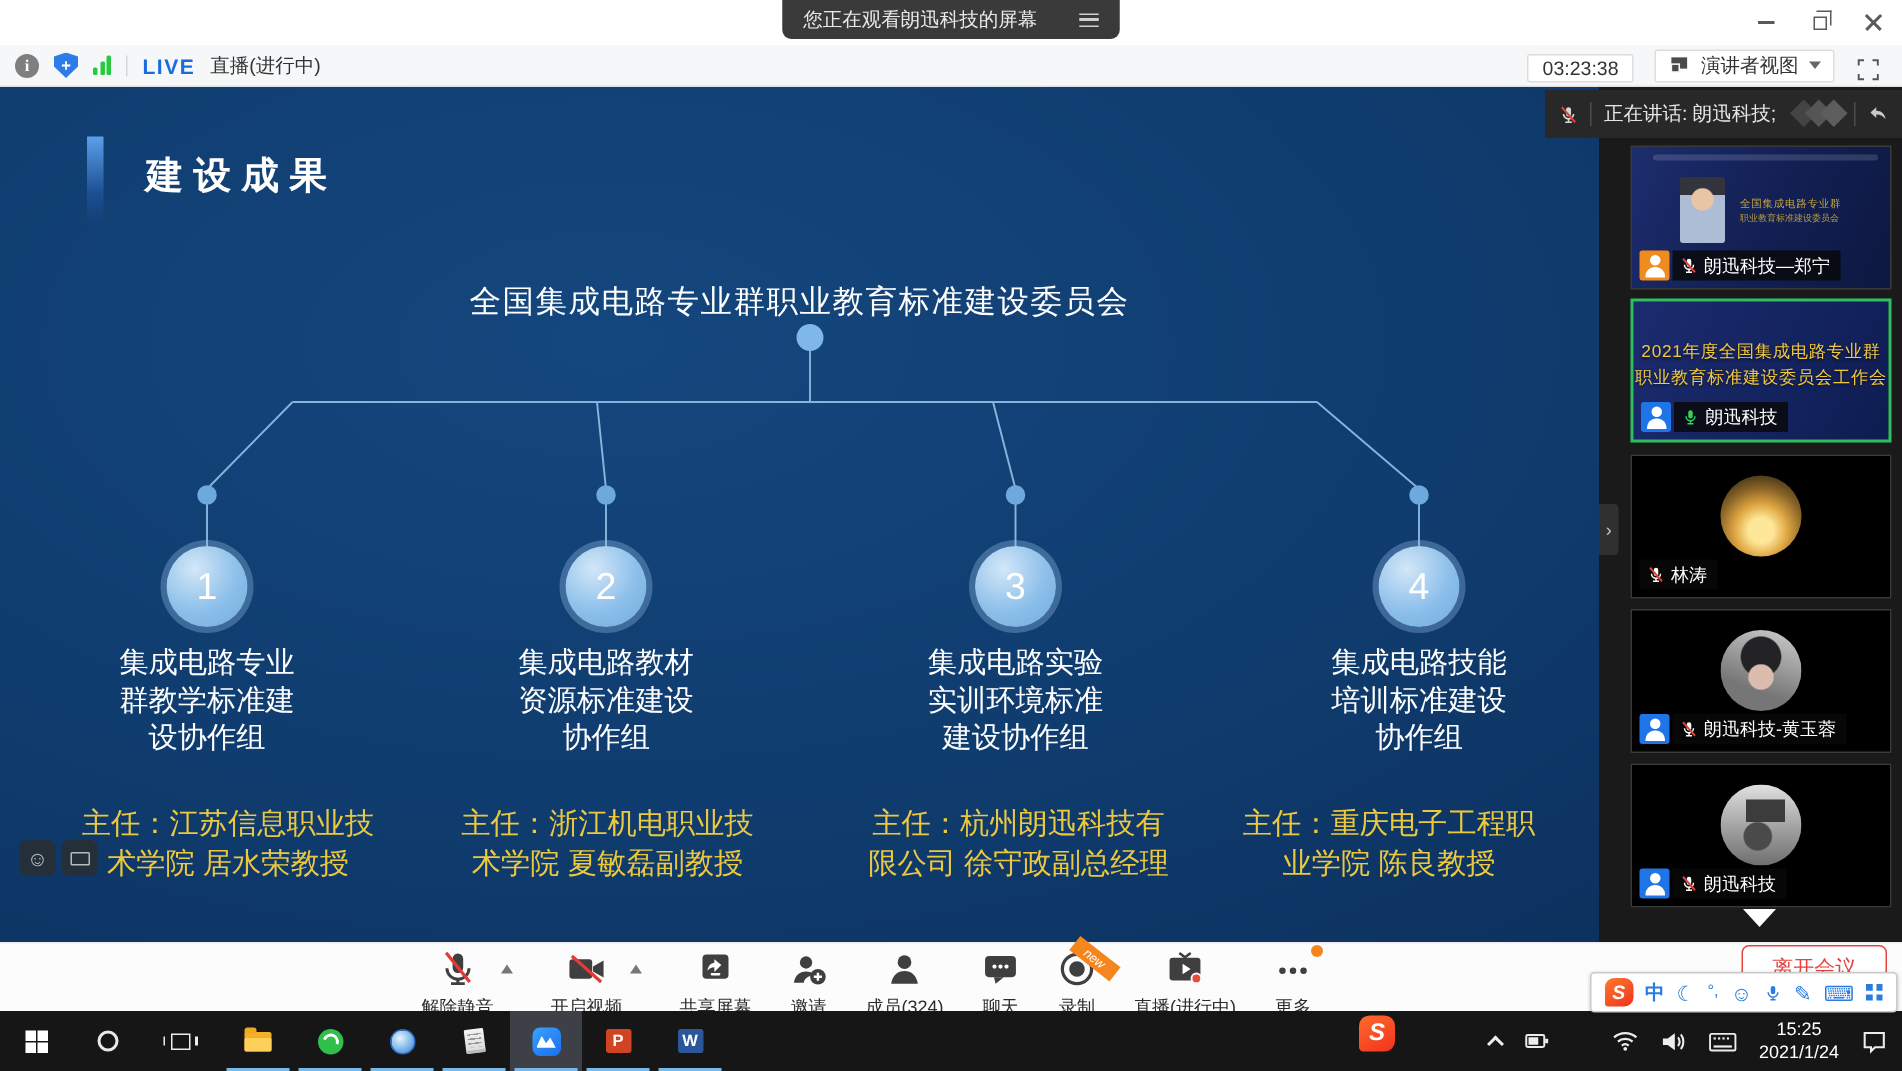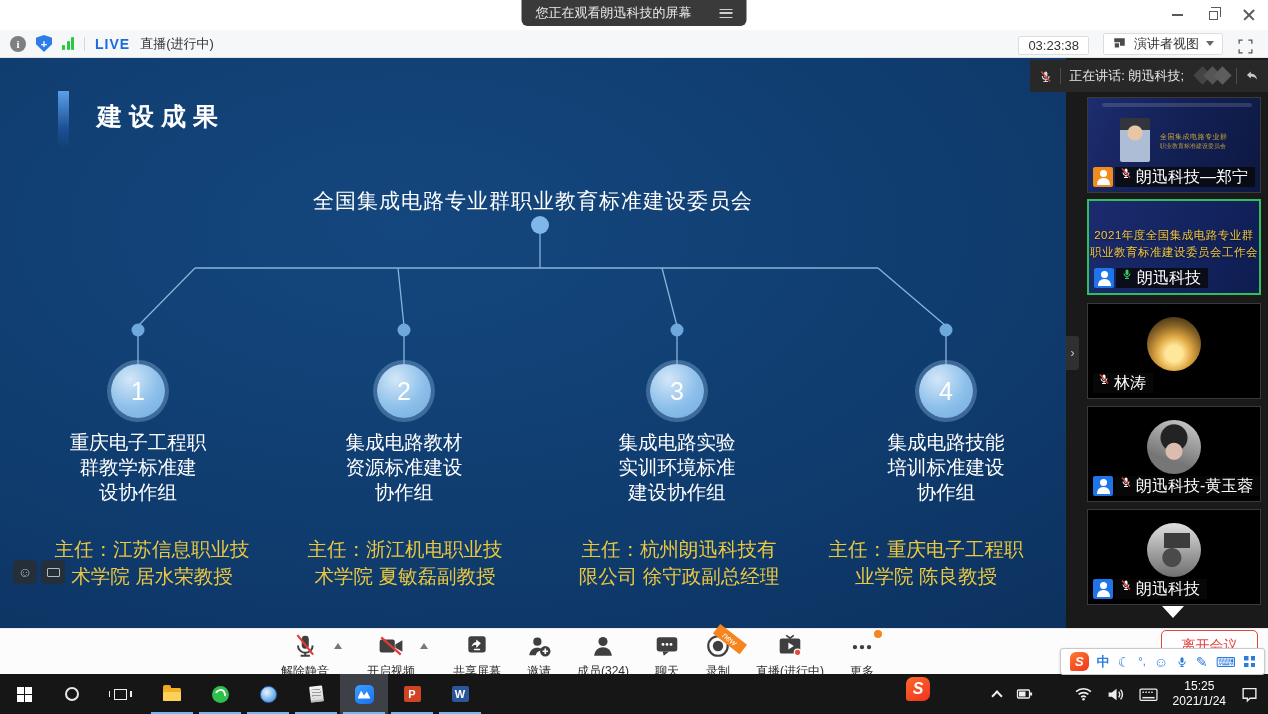--- a/index.html
+++ b/index.html
@@ -93,22 +93,22 @@
                      radial-gradient(circle at 50% 33%, #232326 0 13px, rgba(0,0,0,0) 14px),
                      linear-gradient(200deg,#cfcfcf,#767676 70%)}
   .av-room{background:linear-gradient(#3c3c3c,#3c3c3c) no-repeat 60% 26%/26px 15px,
                       radial-gradient(circle at 46% 64%, #4a4a4a 0 9px, rgba(0,0,0,0) 10px),
                       linear-gradient(180deg,#e0e0e0,#9a9a9a 60%,#6f6f6f)}
   .brow{position:absolute;left:5px;bottom:5px;display:flex;align-items:center;height:20px}
   .pbadge{width:20px;height:20px;border-radius:2px;margin-right:2px;position:relative;flex:none}
   .pbadge.orange{background:#f08c1e}.pbadge.blue{background:#1f74e8}
   .pbadge::before{content:'';position:absolute;left:6.5px;top:3px;width:7px;height:7px;border-radius:50%;background:#fff}
   .pbadge::after{content:'';position:absolute;left:3.5px;bottom:2px;width:13px;height:7px;border-radius:6px 6px 0 0;background:#fff}
-  .nbadge{background:rgba(8,8,8,.82);height:20px;display:flex;gap:4px;
-    padding:0 7px 0 5px;font-size:16px;color:#fff;white-space:nowrap}
+  .nbadge{background:rgba(8,8,8,.82);height:20px;display:flex;align-items:center;gap:4px;
+    padding:0 7px 0 5px;font-size:12px;color:#fff;white-space:nowrap}
   .collapse-tri{position:absolute;left:1162px;top:548px;width:0;height:0;
     border-left:11px solid transparent;border-right:11px solid transparent;border-top:12px solid #fff}
   .chevtab{position:absolute;left:1066px;top:278px;width:13px;height:34px;background:#303030;color:#c9c9c9;
     font-size:12px;display:flex;align-items:center;justify-content:center;border-radius:0 3px 3px 0}
 
   
   .meetbar{position:absolute;top:628px;left:0;width:1268px;height:46px;background:#fcfcfd;border-top:1px solid #ececec}
   .tools{position:absolute;left:578px;top:3px;transform:translateX(-50%);display:flex;align-items:flex-start;gap:25px}
   .tgroup{display:flex;align-items:flex-start;gap:5px}
   .tool{display:flex;flex-direction:column;align-items:center;position:relative;cursor:default}
@@ -248,21 +248,21 @@
         <circle cx="677" cy="272" r="6.5" fill="#6fa8dc"></circle>
         <circle cx="946" cy="272" r="6.5" fill="#6fa8dc"></circle>
       </svg>
 
       <div class="gnum" style="left:111px">1</div>
       <div class="gnum" style="left:377px">2</div>
       <div class="gnum" style="left:650px">3</div>
       <div class="gnum" style="left:919px">4</div>
 
       <div class="gname" style="left:138px">
-        <div>重庆电子工程职</div>
+        <div>集成电路专业</div>
           <div>群教学标准建</div>
           <div>设协作组</div>
       </div>
       <div class="gname" style="left:404px">
         <div>集成电路教材</div>
           <div>资源标准建设</div>
           <div>协作组</div>
       </div>
       <div class="gname" style="left:677px">
         <div>集成电路实验</div>

